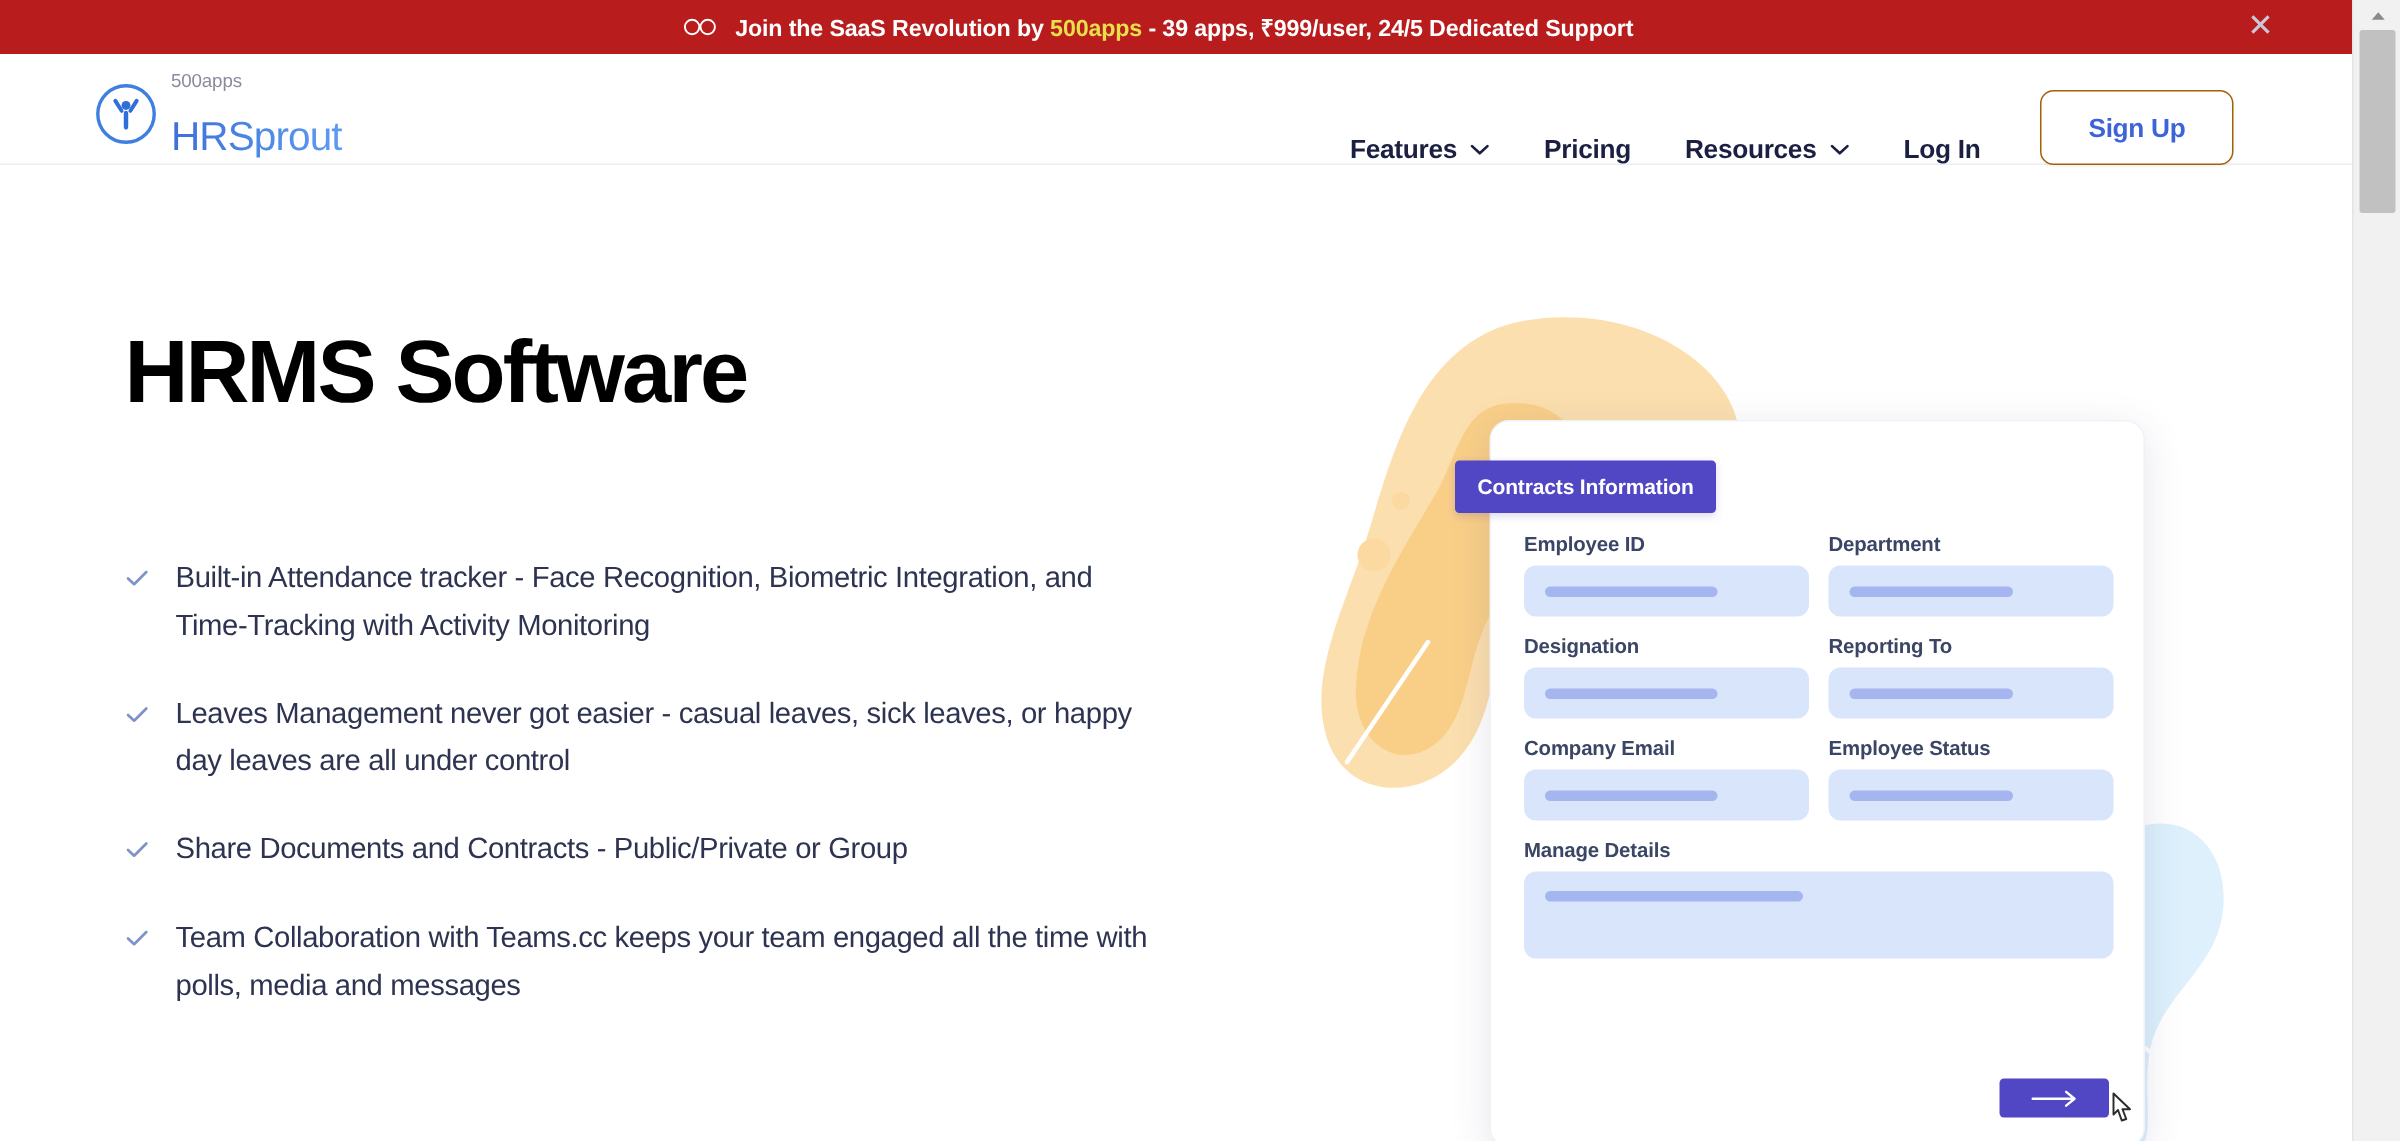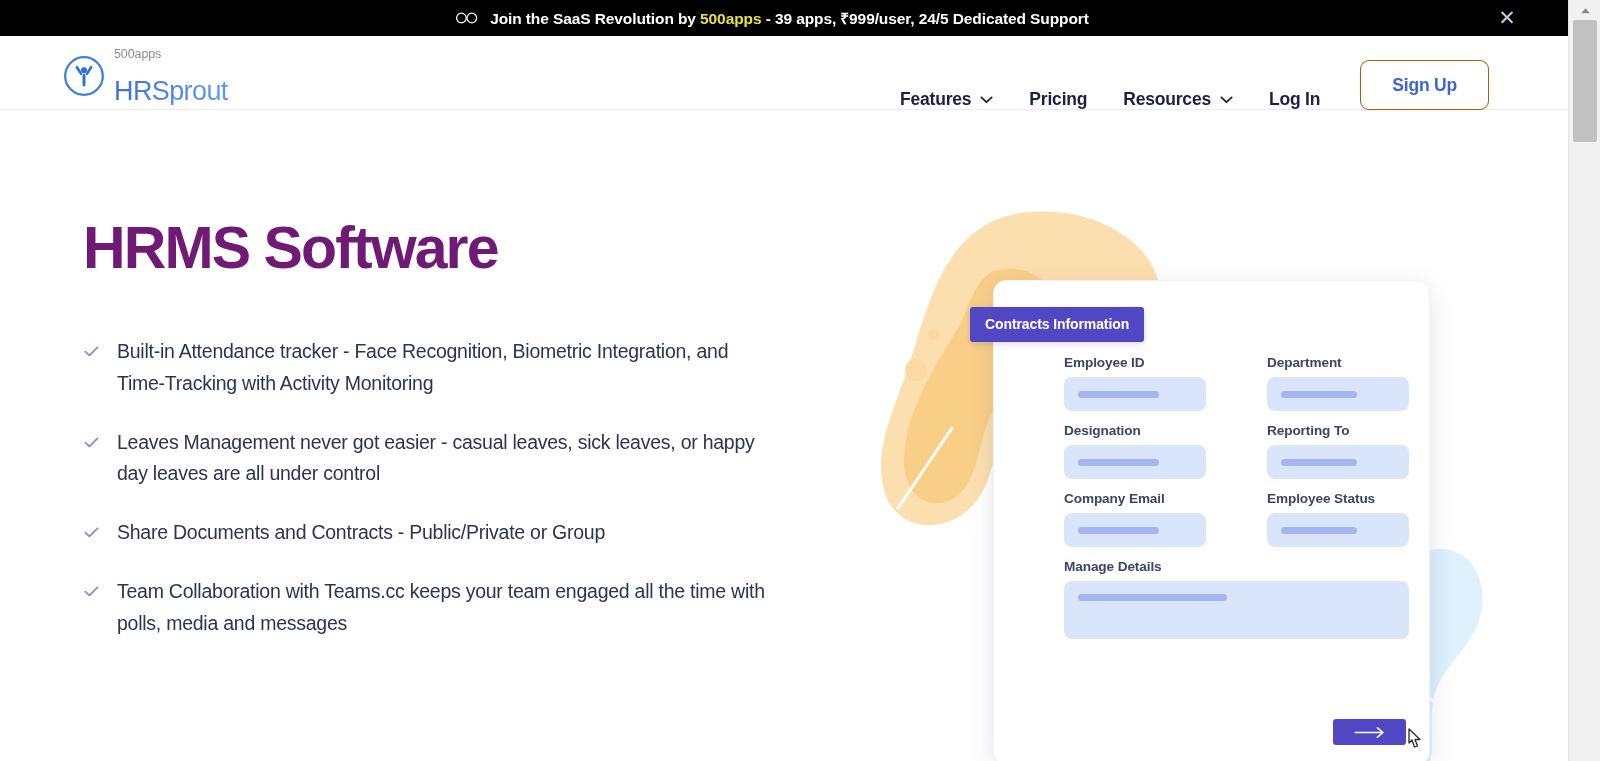--- a/index.html
+++ b/index.html
@@ -29,21 +29,21 @@
     overflow: hidden;
     background: #ffffff;
   }
 
   
   #promo-banner {
     position: absolute;
     left: 0; top: 0;
     width: 1568px;
     height: 36px;
-    background: #000000;
+    background: #b91c1c;
     display: flex;
     align-items: center;
     justify-content: center;
   }
   #promo-inner {
     display: flex;
     align-items: center;
     gap: 11px;
     transform: translateX(-12px);
   }
@@ -159,24 +159,24 @@
     left: 0; top: 110px;
     width: 1568px;
     height: 651px;
     overflow: hidden;
   }
 
   #hero-left { position: absolute; left: 83px; top: 108px; width: 740px; }
   #hero-title {
     font-size: 59px;
     font-weight: bold;
-    color: #701a75;
+    color: #000000;
     letter-spacing: -1.9px;
     line-height: 1.05;
-    margin-bottom: 56px;
+    margin-bottom: 90px;
   }
   #feature-list { list-style: none; }
   .feature-item {
     display: flex;
     align-items: flex-start;
     gap: 17px;
     margin-bottom: 27px;
   }
   .check-icon {
     flex: 0 0 auto;
@@ -230,21 +230,21 @@
     white-space: nowrap;
     box-shadow: 0 2px 6px rgba(60,50,160,0.18);
   }
   #form-body {
     position: absolute;
     left: 0; top: 74px;
     width: 437px;
     padding: 0 22px;
   }
   .field-row { display: flex; gap: 13px; margin-bottom: 12px; }
-  .field { flex: 1 1 0; min-width: 0; margin-left: 48px; }
+  .field { flex: 1 1 0; min-width: 0; }
   .field-label {
     font-size: 13.6px;
     font-weight: bold;
     color: #3b4565;
     letter-spacing: -0.1px;
     margin-bottom: 7px;
     display: block;
   }
   .field-box {
     background: #d9e5fb;

